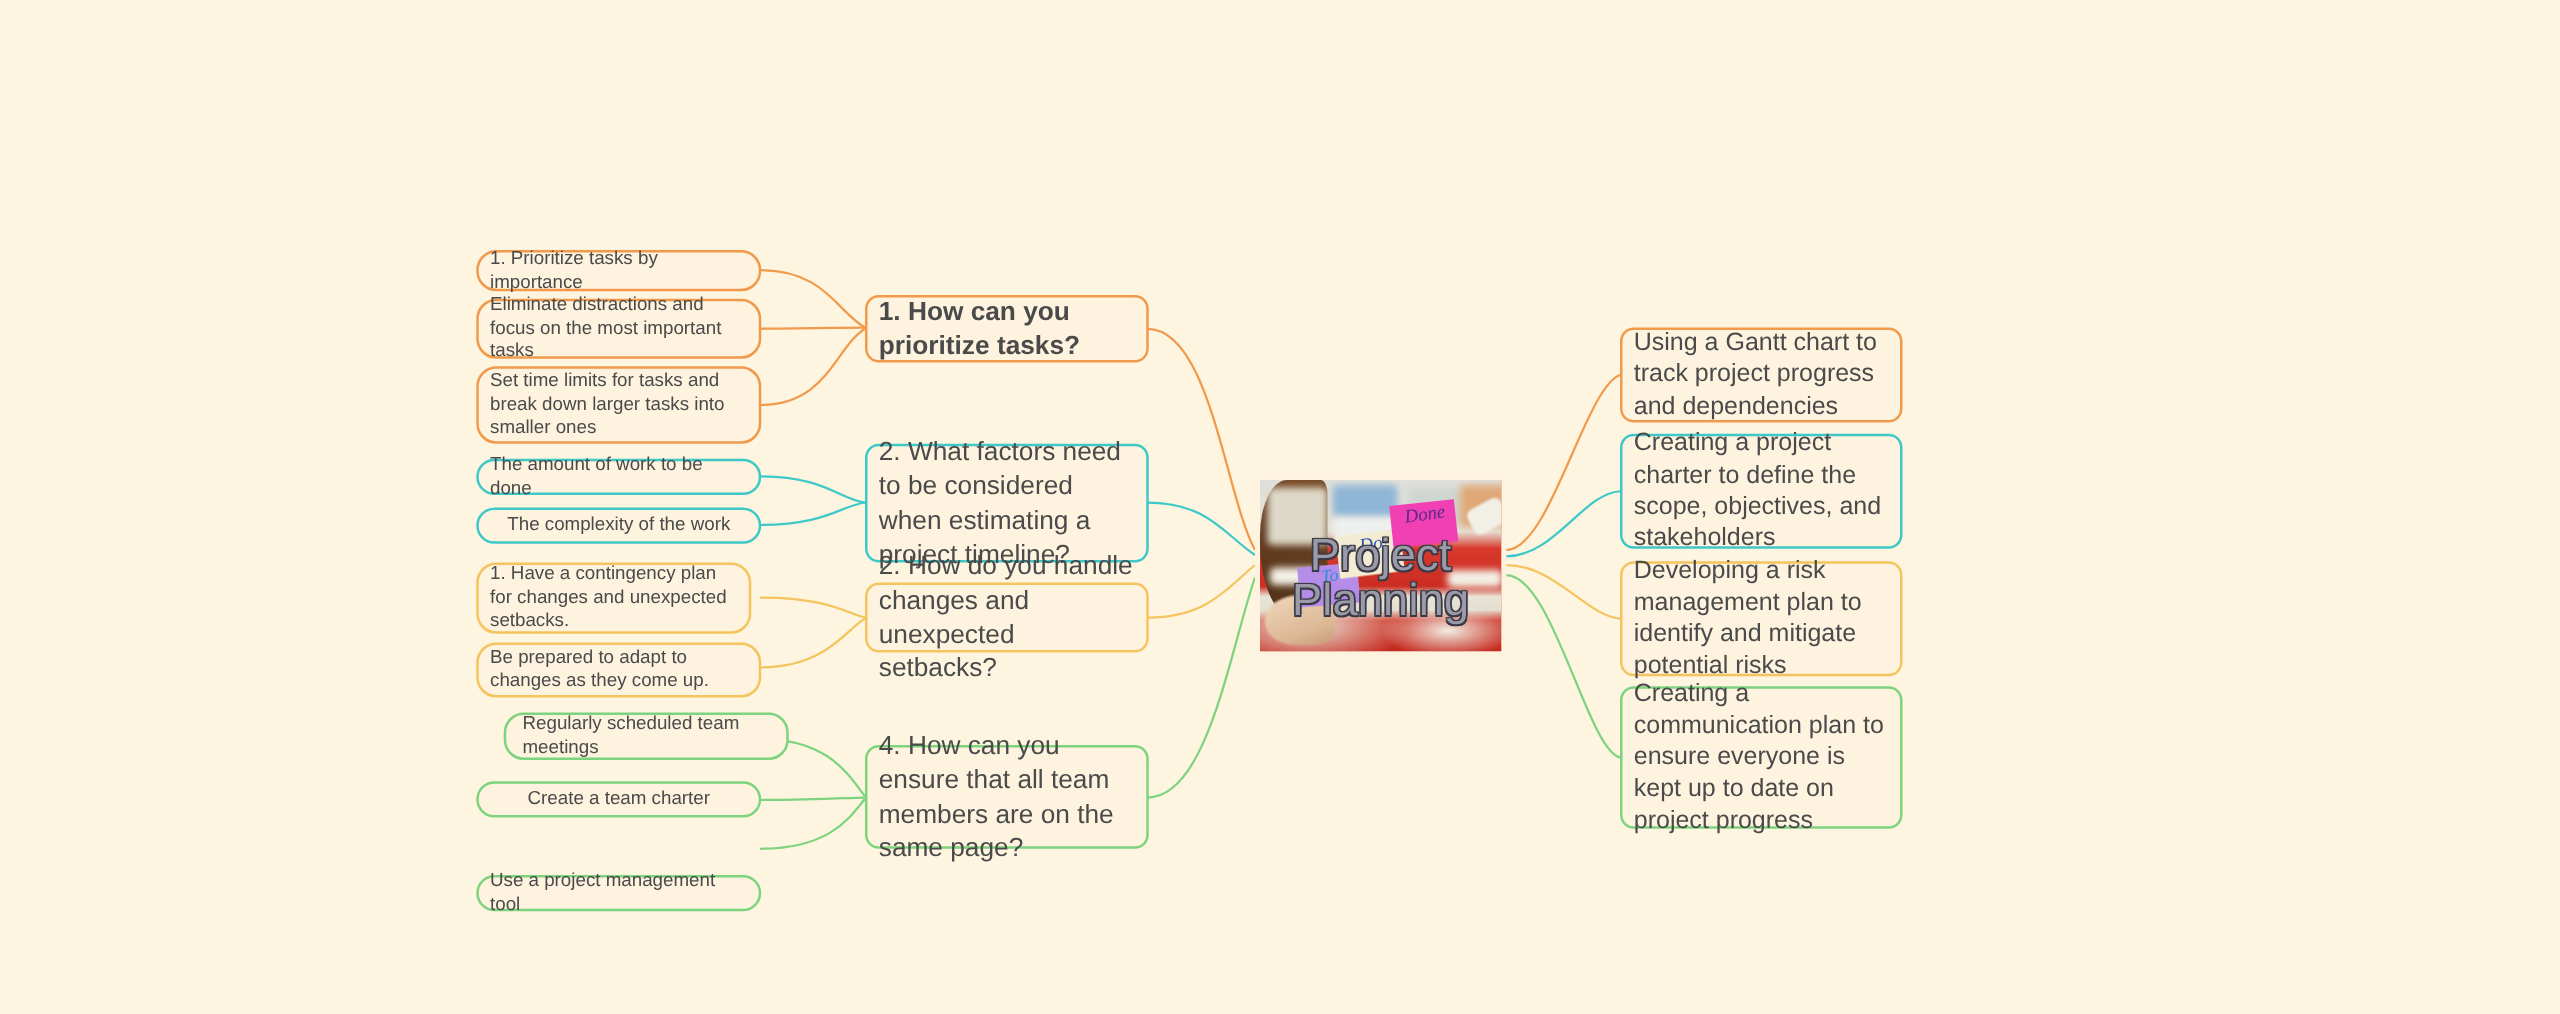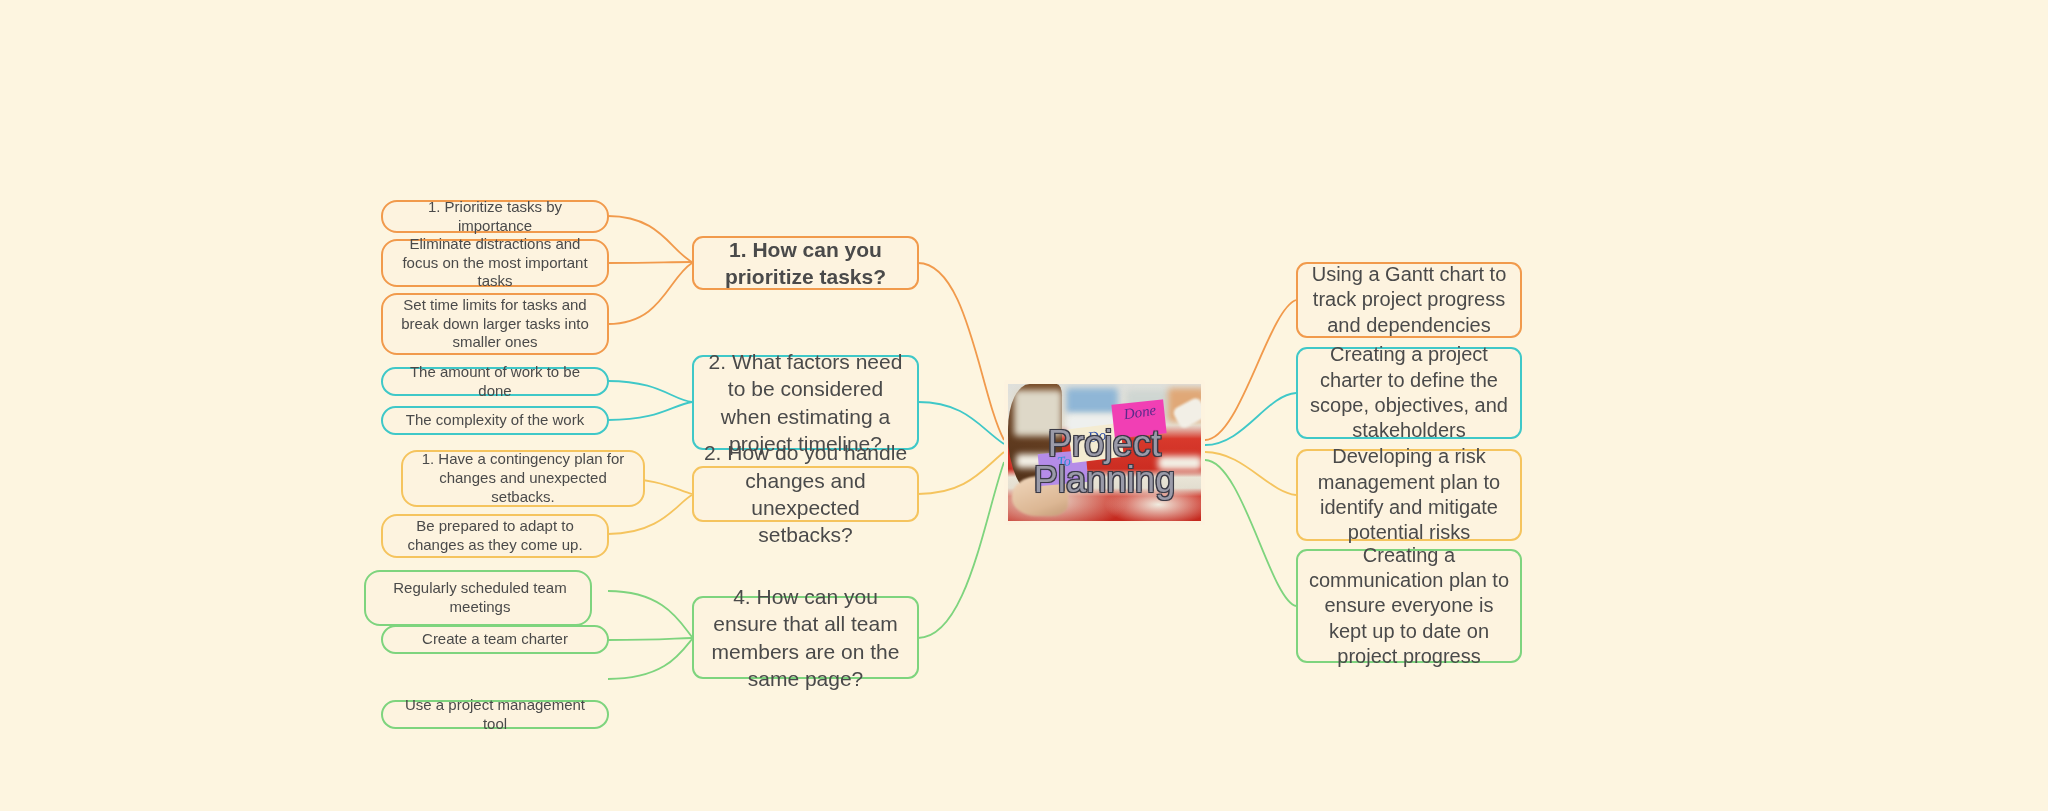--- a/index.html
+++ b/index.html
@@ -26,21 +26,21 @@
 
   .node {
     position: absolute;
     background: #fdf3df;
     border-style: solid;
     border-width: 2px;
     border-radius: 14px;
     display: flex;
     align-items: center;
     justify-content: center;
-    text-align: center;
+    text-align: left;
     color: #4a4a4a;
     line-height: 1.26;
     padding: 4px 9px;
   }
 
   
   .leaf {
     font-size: 15px;
     border-radius: 16px;
   }
@@ -249,31 +249,31 @@
   <div class="node leaf c-teal" style="left:381px; top:367px; width:228px; height:29px;">
     <span>The amount of work to be done</span>
   </div>
   <div class="node leaf c-teal" style="left:381px; top:406px; width:228px; height:29px;">
     <span>The complexity of the work</span>
   </div>
   <div class="node question c-teal" style="left:692px; top:355px; width:227px; height:95px;">
     <span>2. What factors need to be considered when estimating a project timeline?</span>
   </div>
 
-  <div class="node leaf c-yellow" style="left:381px; top:450px; width:244px; height:57px;margin-left:20px;">
+  <div class="node leaf c-yellow" style="left:381px; top:450px; width:220px; height:57px;">
     <span>1. Have a contingency plan for changes and unexpected setbacks.</span>
   </div>
   <div class="node leaf c-yellow" style="left:381px; top:514px; width:228px; height:44px;">
     <span>Be prepared to adapt to changes as they come up.</span>
   </div>
   <div class="node question c-yellow" style="left:692px; top:466px; width:227px; height:56px;">
     <span>2. How do you handle changes and unexpected setbacks?</span>
   </div>
 
-  <div class="node leaf c-green" style="left:364px; top:570px; width:228px; height:56px;padding-left:13px;">
+  <div class="node leaf c-green" style="left:403px; top:570px; width:228px; height:38px;padding-left:13px;">
     <span>Regularly scheduled team meetings</span>
   </div>
   <div class="node leaf c-green" style="left:381px; top:625px; width:228px; height:29px;">
     <span>Create a team charter</span>
   </div>
   <div class="node leaf c-green" style="left:381px; top:664px; width:228px; height:29px;margin-top:36px;">
     <span>Use a project management tool</span>
   </div>
   <div class="node question c-green" style="left:692px; top:596px; width:227px; height:83px;">
     <span>4. How can you ensure that all team members are on the same page?</span>

